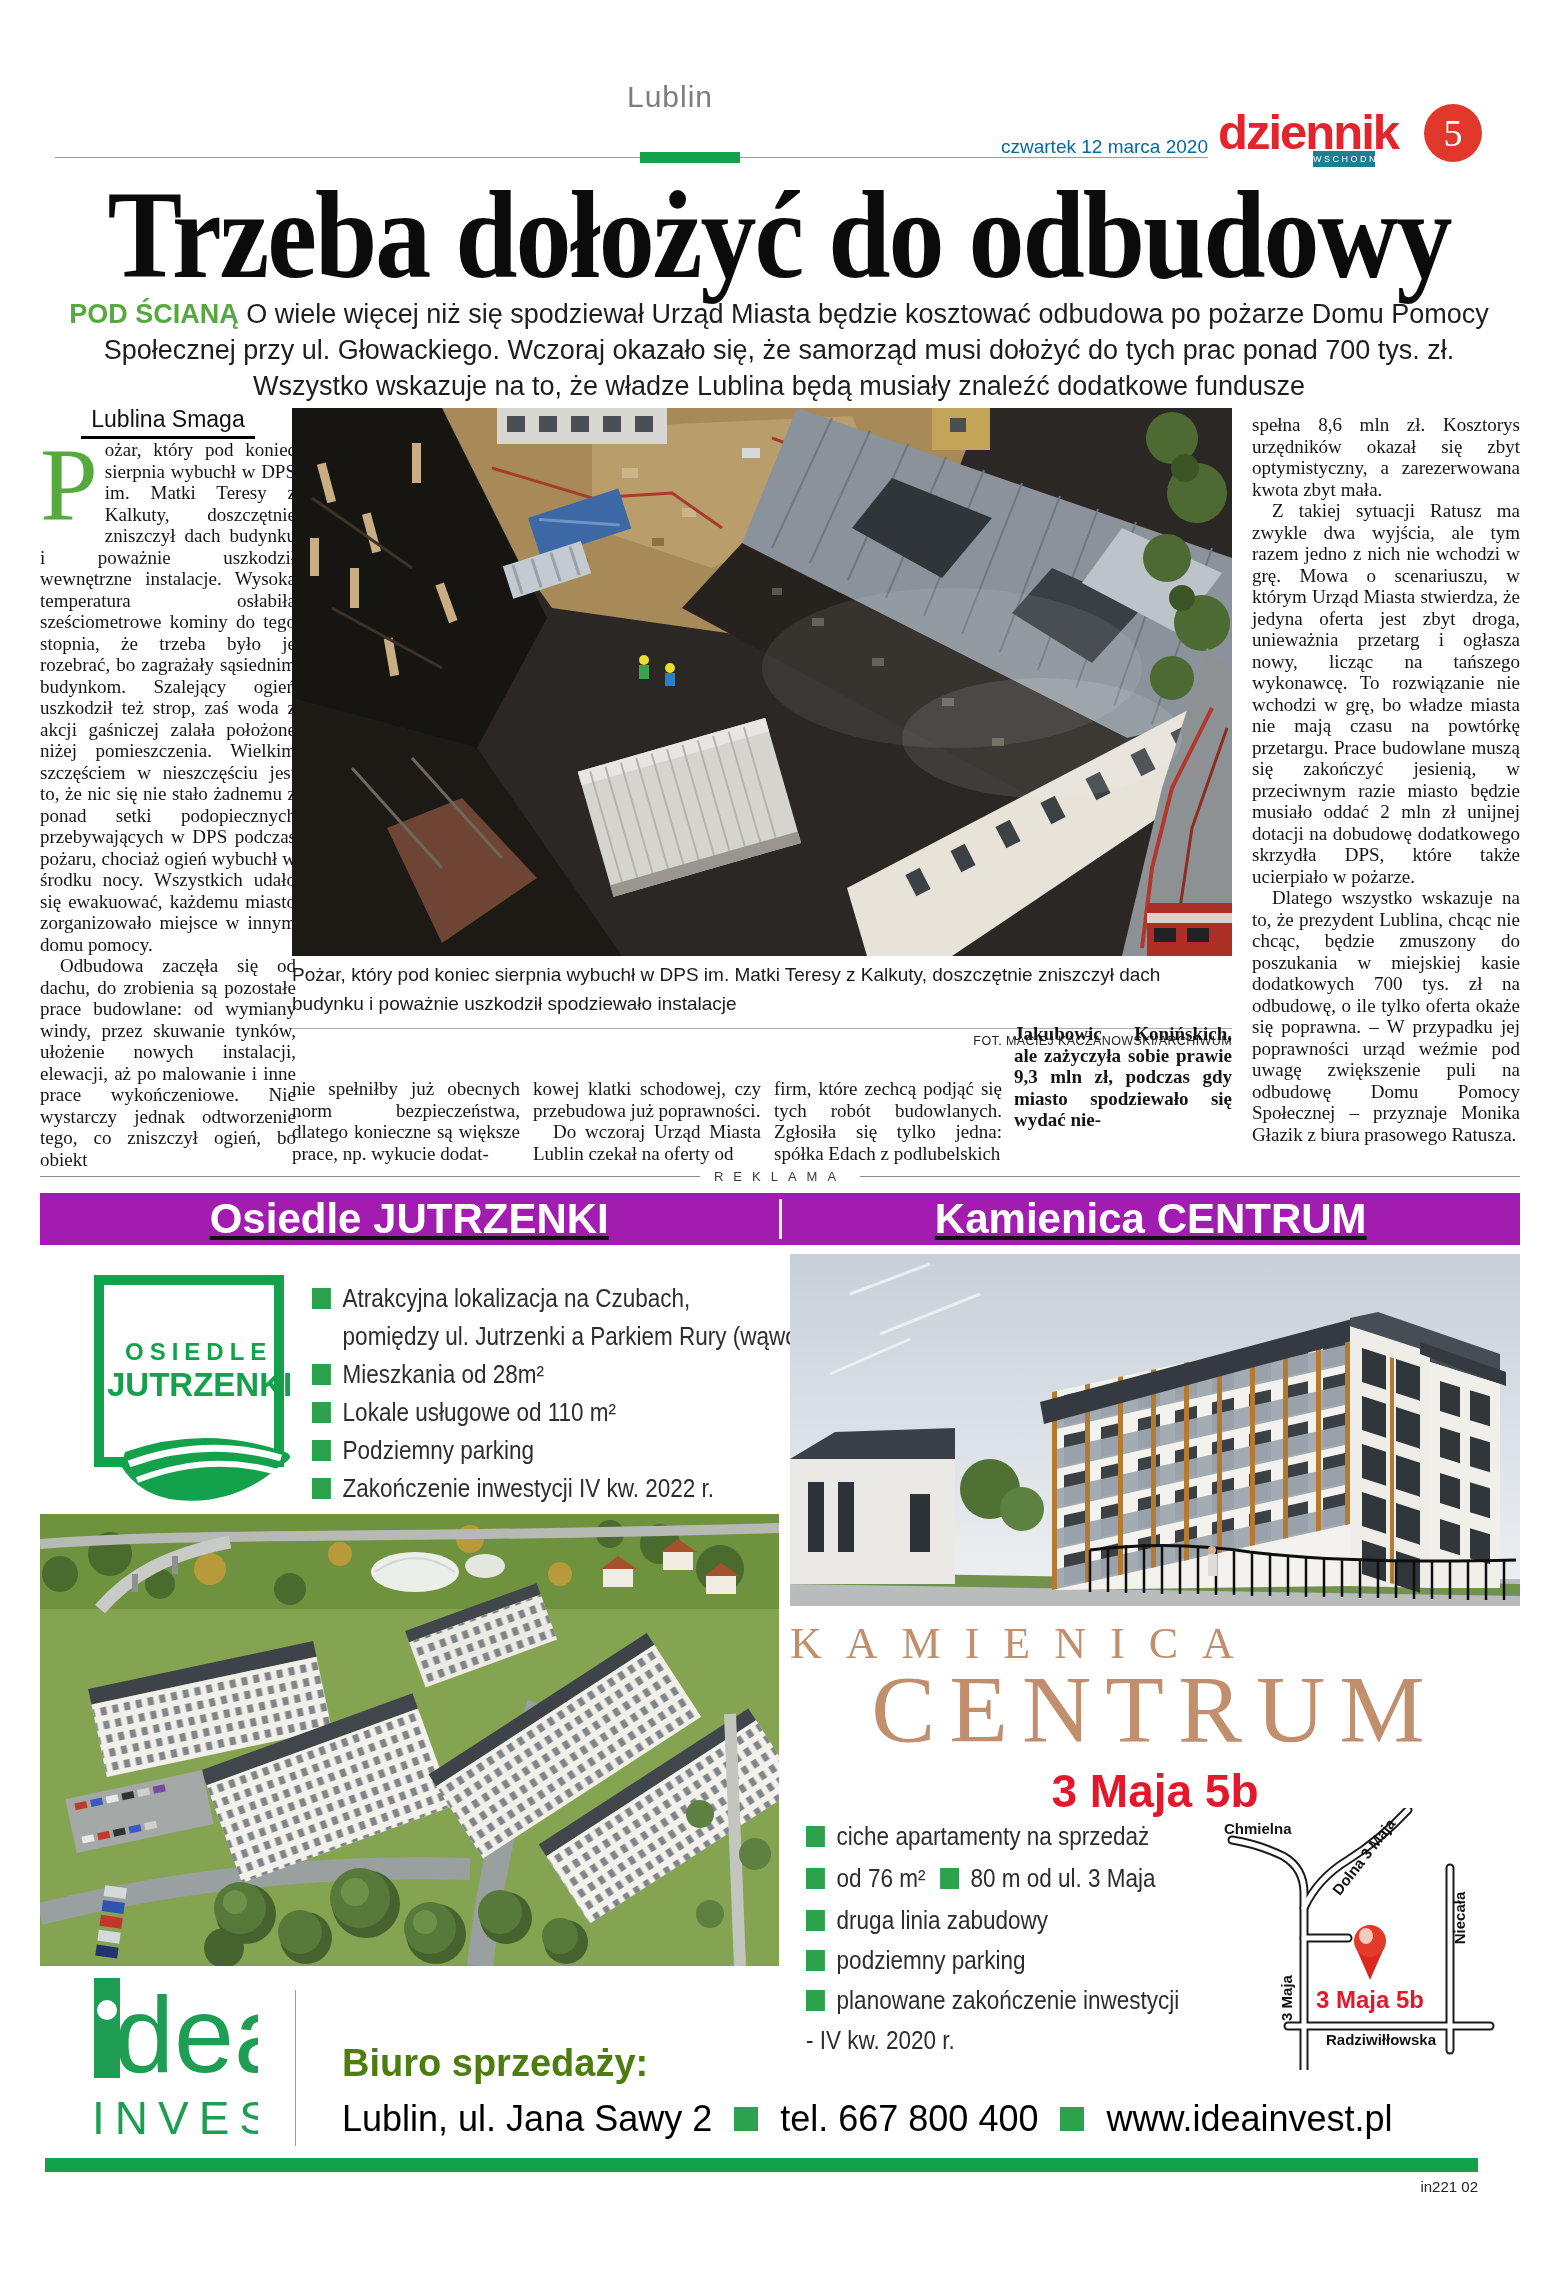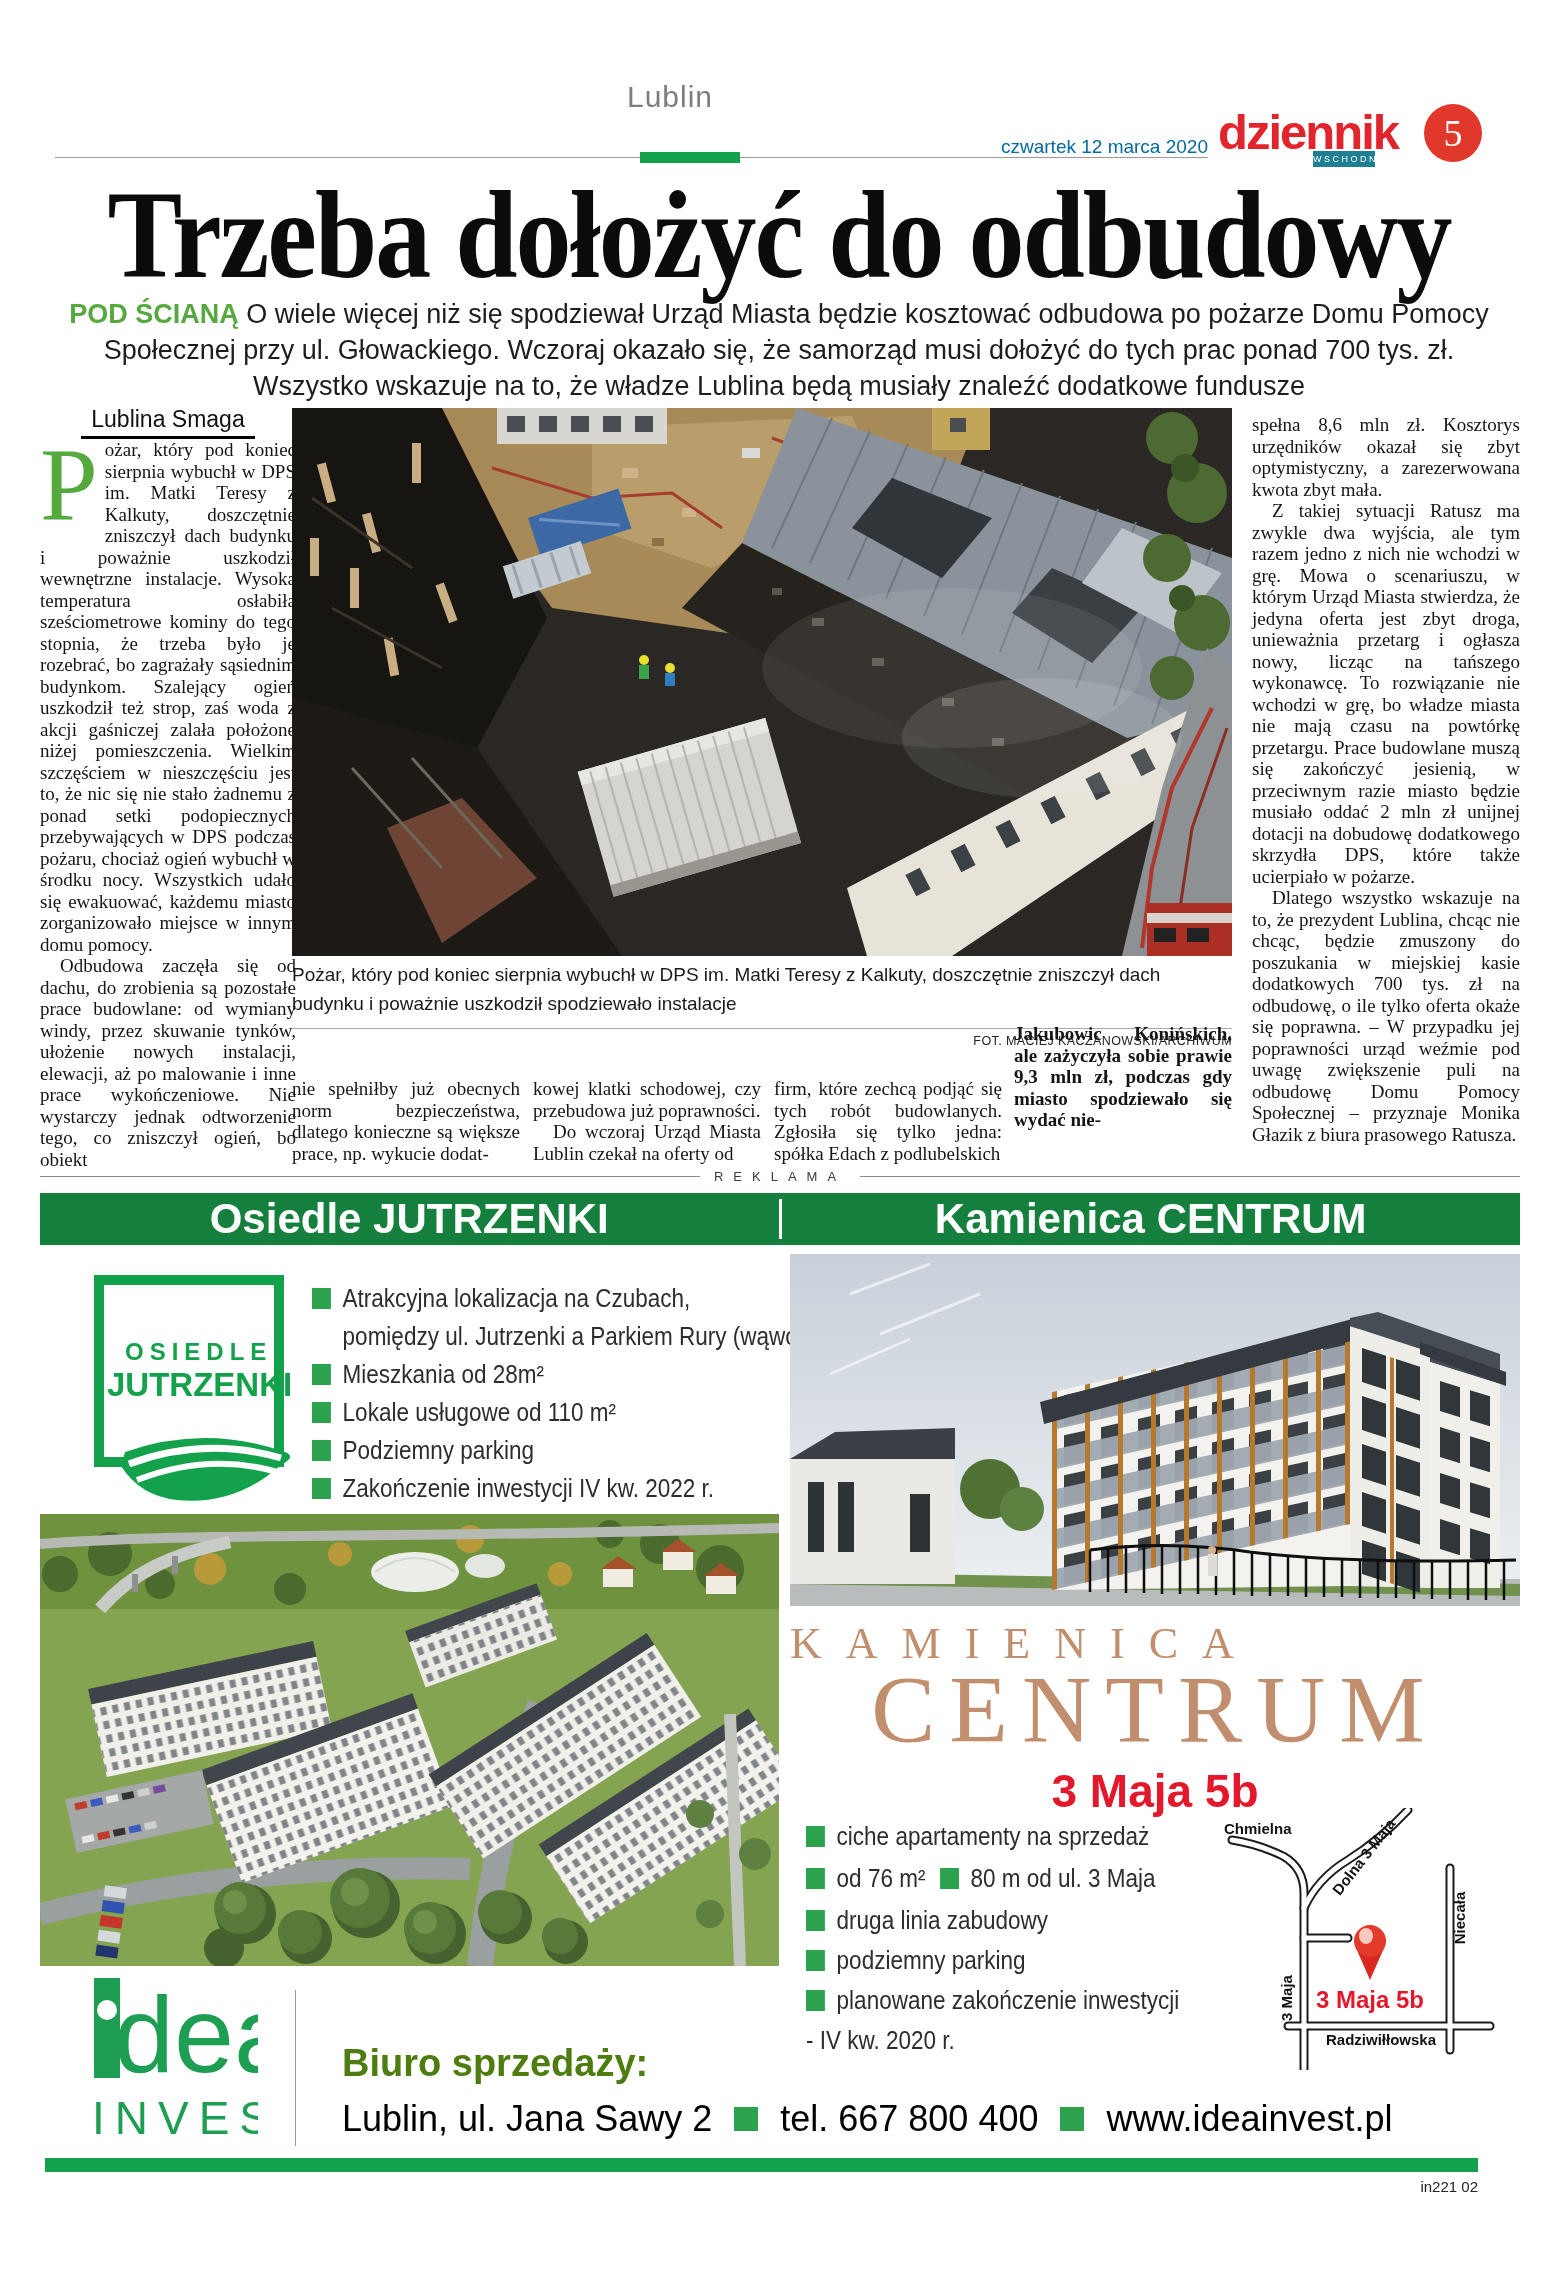--- a/index.html
+++ b/index.html
@@ -28,21 +28,21 @@
   .serif-col p.indent{text-indent:20px;}
   .dropcap{float:left;font-family:"Liberation Serif",serif;font-size:104px;line-height:88px;color:#55a93f;margin:2px 7px 0 0;}
   .caption{font-size:19px;line-height:29px;color:#1a1a1a;}
   .cap-rule{height:1px;background:#aaa;}
   .credit{font-size:12.5px;letter-spacing:.4px;color:#222;text-align:right;}
   
   .reklama{display:flex;align-items:center;}
   .reklama .line{flex:1;height:1px;background:#8a8a8a;}
   .reklama .lbl{font-size:13px;letter-spacing:10px;color:#3a3a3a;padding:0 14px;}
   
-  .banner{background:#15803d;display:flex;align-items:center;}
+  .banner{background:#a21caf;display:flex;align-items:center;text-decoration:underline;}
   .banner .cell{flex:1;text-align:center;color:#fff;font-size:42px;font-weight:bold;}
   .banner .vdiv{width:3px;background:#fff;align-self:stretch;margin:6px 0;}
   
   .ad-row{display:flex;align-items:center;transform:scaleX(.9);transform-origin:left center;white-space:nowrap;}
   .ad-row .sq{width:21px;height:21px;background:#2ba24b;margin-right:13px;flex:0 0 auto;}
   .ad-row .txt{font-size:25px;color:#2d2d2d;}
   .ad-row.cont{padding-left:34px;}
   
   .kam1{font-family:"Liberation Serif",serif;font-size:44px;letter-spacing:24px;color:#c28f6e;text-align:left;}
   .kam2{font-family:"Liberation Serif",serif;font-size:96px;letter-spacing:14px;color:#c28f6e;text-align:center;line-height:1;}

